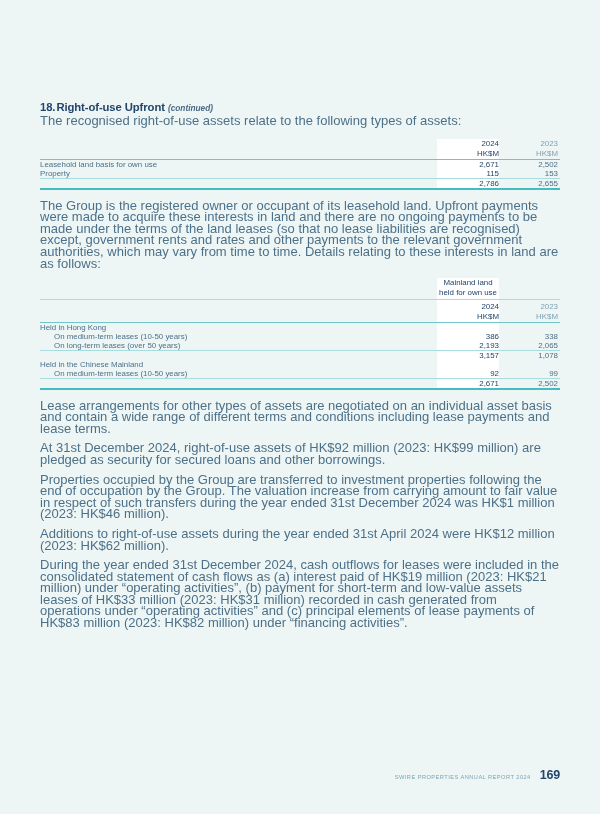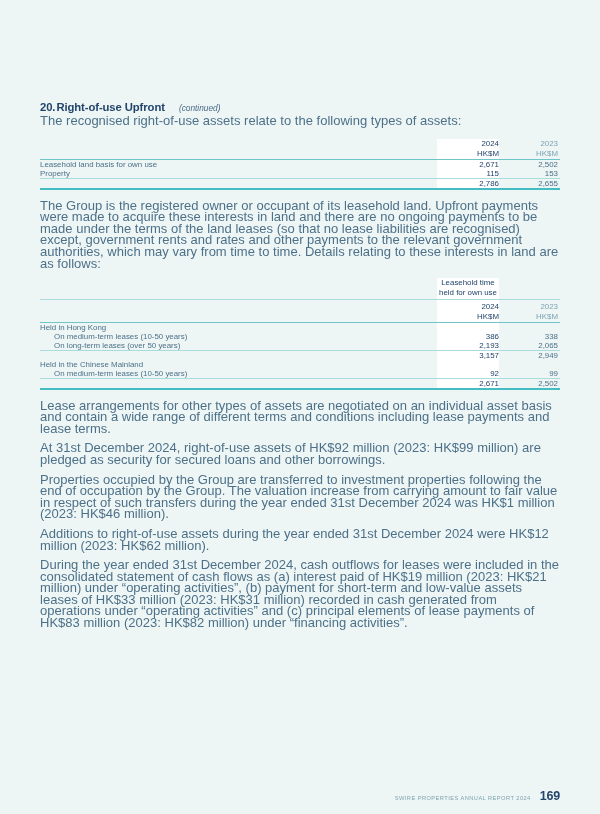--- a/index.html
+++ b/index.html
@@ -28,25 +28,24 @@
     padding-top: 100px;
     font-size: 11.3px;
     font-weight: bold;
     color: #23456b;
     letter-spacing: -0.1px;
     line-height: 14px;
   }
   .note-heading .num { margin-right: 1px; }
   .note-heading .cont {
     font-size: 8.3px;
-    font-weight: normal;
+    font-weight: bold;
     font-style: italic;
     color: #4a6a86;
     letter-spacing: 0;
-    margin-left: 11px;
   }
 
   
   p.body {
     margin: 0;
     font-size: 13px;
     line-height: 11.6px;
     color: #4d7089;
     letter-spacing: 0.01px;
   }
@@ -124,21 +123,21 @@
 
   .tbl-gap-1 { margin-top: 12px; }
   .tbl-gap-2 { margin-top: 9px; }
   .spacer-row-sm td { height: 2px; }
 
   
   .footer {
     position: absolute;
     left: 40px;
     right: 40px;
-    bottom: 11px;
+    bottom: 32px;
     display: flex;
     align-items: baseline;
     justify-content: flex-end;
   }
   .footer-text {
     font-size: 5.7px;
     letter-spacing: 0.45px;
     color: #7fa3b5;
     text-transform: uppercase;
     margin-right: 9px;
@@ -149,21 +148,21 @@
     color: #23456b;
     letter-spacing: -0.2px;
   }
 </style>
 </head>
 <body>
 
 <div class="page">
 
   <h1 class="note-heading">
-    <span class="num">20.</span><span>Right-of-use Upfront</span>
+    <span class="num">18.</span><span>Right-of-use Upfront</span>
     <span class="cont">(continued)</span>
   </h1>
 
   <p class="body intro">The recognised right-of-use assets relate to the following types of assets:</p>
 
   <table class="fin tbl-gap-1">
     <colgroup>
       <col class="c-label">
         <col class="c-2024">
         <col class="c-2023">
@@ -204,21 +203,21 @@
 
   <table class="fin tbl-gap-2">
     <colgroup>
       <col class="c-label">
         <col class="c-2024">
         <col class="c-2023">
     </colgroup>
     <tbody>
       <tr>
         <td></td>
-        <td class="span-head v24">Leasehold time</td>
+        <td class="span-head v24">Mainland land</td>
         <td class="span-head"></td>
       </tr>
       <tr class="rule-span-under">
         <td></td>
         <td class="span-head v24">held for own use</td>
         <td class="span-head"></td>
       </tr>
 
       <tr class="spacer-row-sm">
         <td></td>
@@ -248,21 +247,21 @@
         <td class="cell-num v23">338</td>
       </tr>
       <tr>
         <td class="cell-label indent">On long-term leases (over 50 years)</td>
         <td class="cell-num v24 bold">2,193</td>
         <td class="cell-num v23">2,065</td>
       </tr>
       <tr class="rule-mid">
         <td class="cell-label"></td>
         <td class="cell-num v24 bold">3,157</td>
-        <td class="cell-num v23">2,949</td>
+        <td class="cell-num v23">1,078</td>
       </tr>
 
       <tr>
         <td class="cell-label">Held in the Chinese Mainland</td>
         <td class="cell-num v24"></td>
         <td class="cell-num v23"></td>
       </tr>
       <tr>
         <td class="cell-label indent">On medium-term leases (10-50 years)</td>
         <td class="cell-num v24 bold">92</td>
@@ -274,21 +273,21 @@
         <td class="cell-num v24 bold">2,671</td>
         <td class="cell-num v23">2,502</td>
       </tr>
     </tbody>
   </table>
 
   <div class="para-block">
     <p class="body">Lease arrangements for other types of assets are negotiated on an individual asset basis and contain a wide range of different terms and conditions including lease payments and lease terms.</p>
     <p class="body">At 31st December 2024, right-of-use assets of HK$92 million (2023: HK$99 million) are pledged as security for secured loans and other borrowings.</p>
     <p class="body">Properties occupied by the Group are transferred to investment properties following the end of occupation by the Group. The valuation increase from carrying amount to fair value in respect of such transfers during the year ended 31st December 2024 was HK$1 million (2023: HK$46 million).</p>
-    <p class="body">Additions to right-of-use assets during the year ended 31st December 2024 were HK$12 million (2023: HK$62 million).</p>
+    <p class="body">Additions to right-of-use assets during the year ended 31st April 2024 were HK$12 million (2023: HK$62 million).</p>
     <p class="body">During the year ended 31st December 2024, cash outflows for leases were included in the consolidated statement of cash flows as (a) interest paid of HK$19 million (2023: HK$21 million) under “operating activities”, (b) payment for short-term and low-value assets leases of HK$33 million (2023: HK$31 million) recorded in cash generated from operations under “operating activities” and (c) principal elements of lease payments of HK$83 million (2023: HK$82 million) under “financing activities”.</p>
   </div>
 
   <div class="footer">
     <span class="footer-text">Swire Properties Annual Report 2024</span>
     <span class="footer-page">169</span>
   </div>
 
 </div>
 

